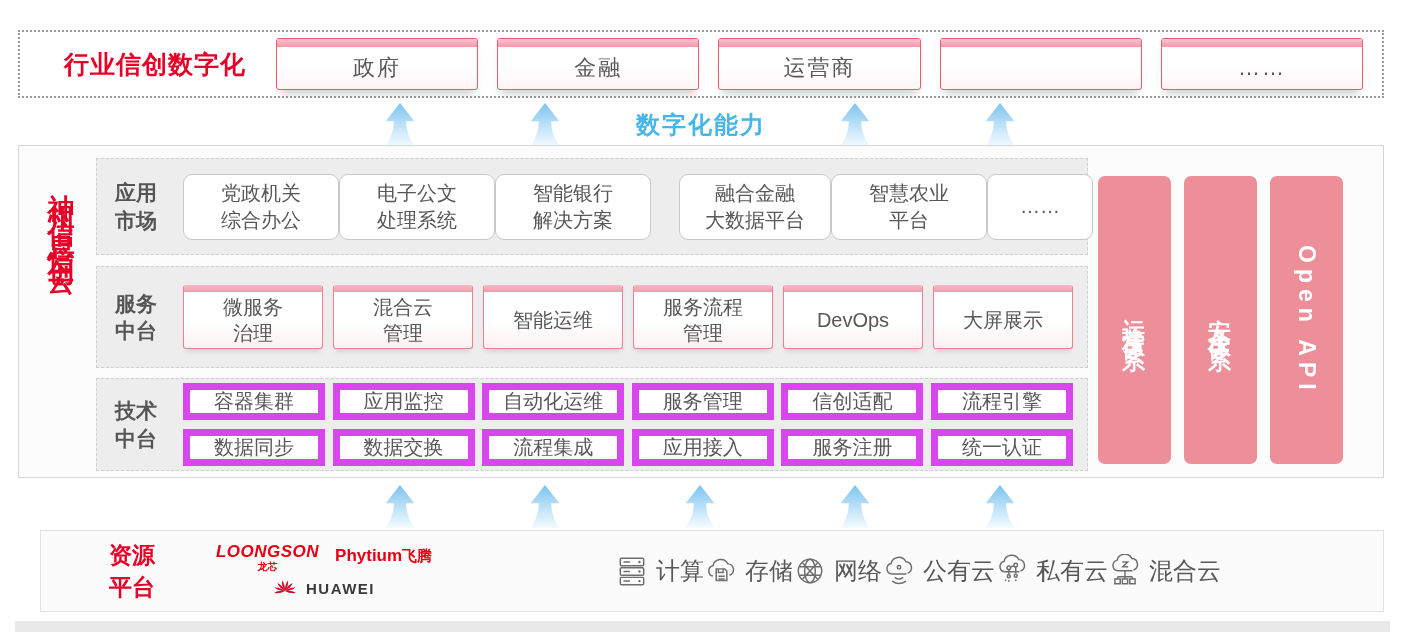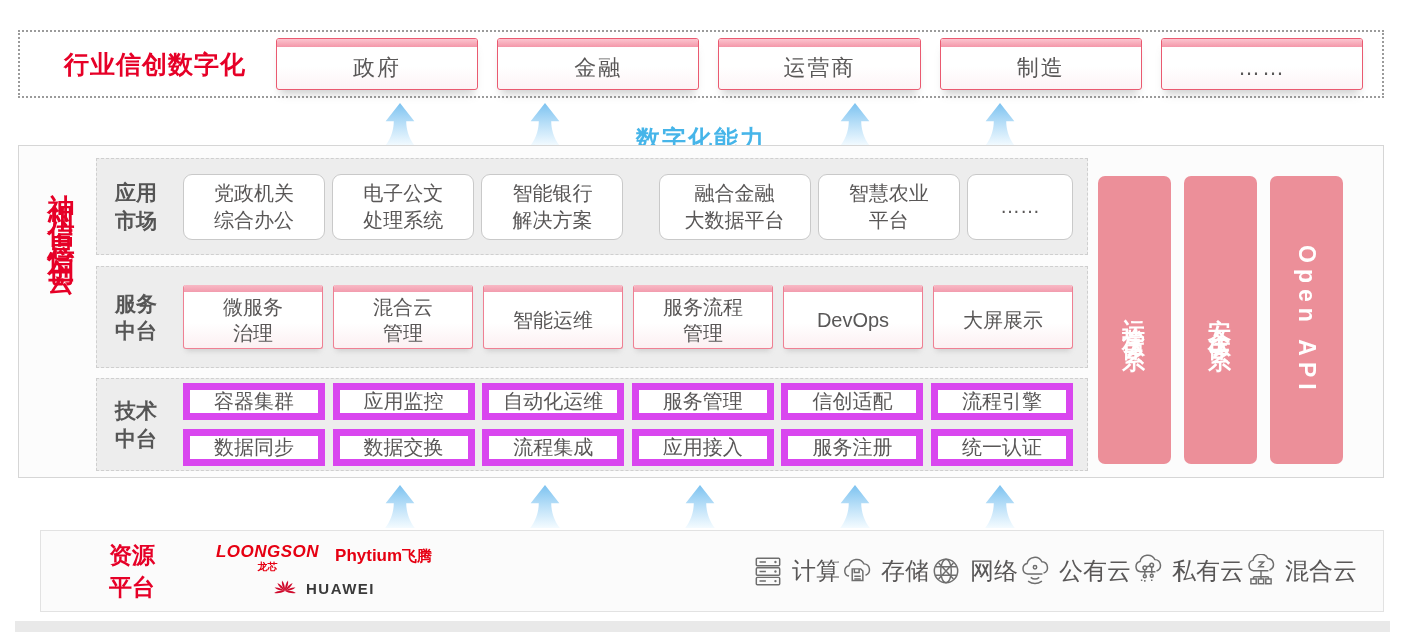--- a/index.html
+++ b/index.html
@@ -30,21 +30,21 @@
     box-shadow:0 8px 8px -4px rgba(120,120,120,.35);
     display:flex; flex-direction:column; overflow:hidden;
   }
   .industry-cap { height:8px; background:linear-gradient(180deg,#fbc4cf,#f497a9); }
   .industry-label { flex:1; display:flex; align-items:center; justify-content:center;
     font-size:22px; color:#595757; letter-spacing:2px; }
 
   
   .arrow { position:absolute; width:40px; height:44px; }
   .cap-label {
-    position:absolute; left:596px; top:123px; width:210px; text-align:center;
+    position:absolute; left:596px; top:109px; width:210px; text-align:center;
     font-size:24px; font-weight:bold; color:#46b5e9; letter-spacing:2px;
   }
 
   
   .main-box {
     position:absolute; left:18px; top:145px; width:1366px; height:333px;
     background:#fcfcfc; border:1px solid #d6d6d6;
   }
   .side-title {
     position:absolute; left:24px; top:26px; height:286px;
@@ -61,21 +61,21 @@
   .row-2 { top:120px; height:102px; }
   .row-3 { top:232px; height:93px; }
   .row-label {
     width:58px; margin-left:18px; flex:0 0 auto;
     font-size:21px; font-weight:bold; color:#555; line-height:1.3;
   }
   .cards { flex:1; display:flex; justify-content:space-between; align-items:center;
     margin:0 14px 0 10px; }
 
   .card-app {
-    width:142px; height:66px; background:#fff;
+    width:156px; height:66px; background:#fff;
     border:1px solid #c9c9c9; border-radius:9px;
     display:flex; flex-direction:column; align-items:center; justify-content:center;
     font-size:20px; line-height:1.35; text-align:center;
   }
   .card-app.wide { width:152px;margin-left:28px; }
   .card-app.dots { width:106px; }
 
   .card-svc {
     width:140px; height:64px; border:1px solid #ef8093; border-top:none;
     border-radius:3px; overflow:hidden;
@@ -119,21 +119,21 @@
     align-items:center; gap:3px; }
   .logo-row { display:flex; align-items:flex-start; gap:16px; }
   .loongson { text-align:center; color:#e60012; }
   .loongson-main { font-size:17px; font-weight:bold; font-style:italic; letter-spacing:.5px; }
   .loongson-sub { font-size:10px; font-weight:bold; margin-top:-2px; }
   .phytium { color:#e60012; font-size:17px; font-weight:bold; margin-top:4px; }
   .phytium-sub { font-size:15px; }
   .huawei { display:flex; align-items:center; gap:9px; }
   .huawei-text { font-size:15px; font-weight:bold; color:#3a3a3a; letter-spacing:1.5px; }
 
-  .resource-items { flex:1; display:flex; justify-content:flex-end;
+  .resource-items { flex:1; display:flex; justify-content:center;
     align-items:center; padding:0 26px 0 40px; }
   .res-item { display:flex; align-items:center; gap:7px; font-size:24px; color:#595757; }
   .res-item svg { flex:0 0 auto; }
 
   .bottom-strip {
     position:absolute; left:15px; top:621px; width:1375px; height:11px;
     background:#e9e9e9;
   }
 </style>
 </head>
@@ -159,21 +159,20 @@
     <div class="industry-box">
       <div class="industry-cap"></div>
       <div class="industry-label">金融</div>
     </div>
     <div class="industry-box">
       <div class="industry-cap"></div>
       <div class="industry-label">运营商</div>
     </div>
     <div class="industry-box">
       <div class="industry-cap"></div>
-      <div class="industry-label">制造</div>
     </div>
     <div class="industry-box">
       <div class="industry-cap"></div>
       <div class="industry-label">……</div>
     </div>
   </div>
 </div>
 
 <svg class="arrow" style="left:380px;top:102px" viewBox="0 0 40 46">
     <path d="M20 1 L35 20 L26.5 20 C26.5 27 28.5 37 35.5 46 L4.5 46 C11.5 37 13.5 27 13.5 20 L5 20 Z" fill="url(#arrowGrad)"></path>

